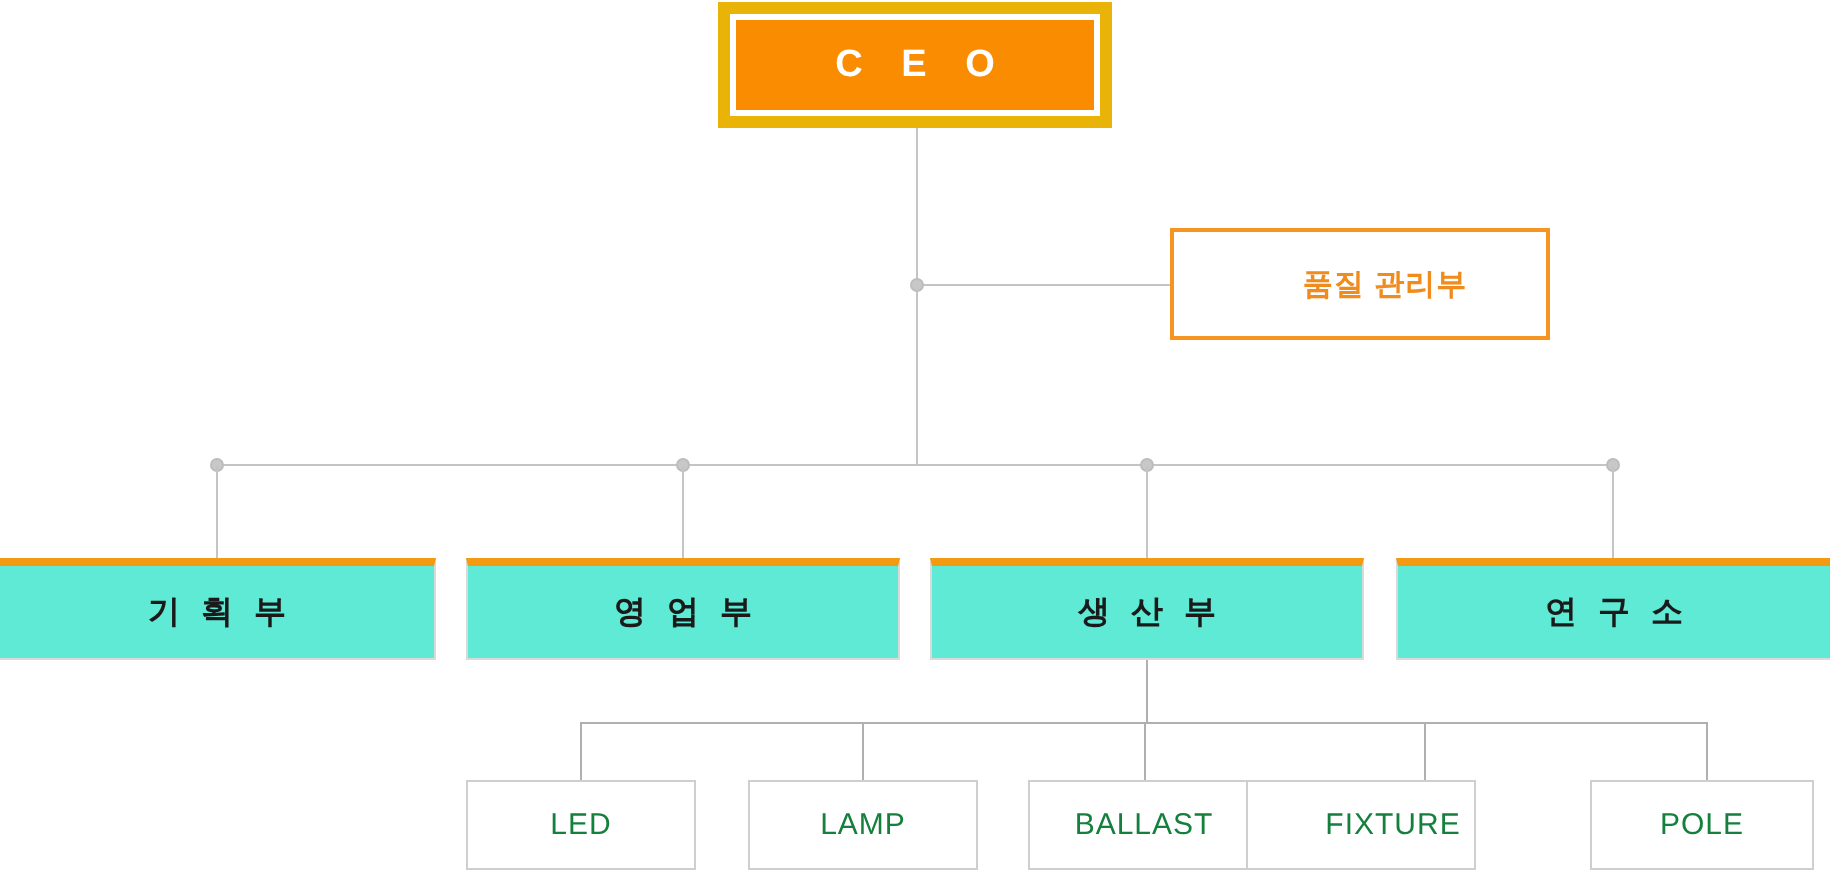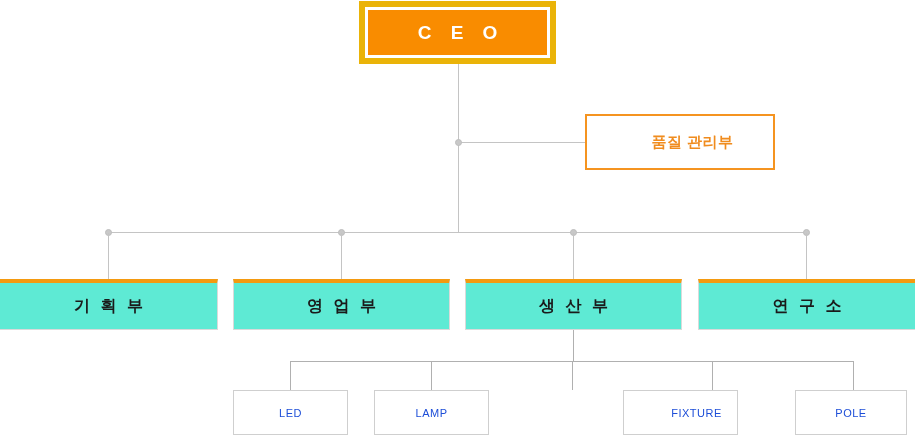--- a/index.html
+++ b/index.html
@@ -126,22 +126,22 @@
     top: 390px;
     height: 45px;
     box-sizing: border-box;
     background: #ffffff;
     border: 1px solid #cfcfcf;
     display: flex;
     align-items: center;
     justify-content: center;
   }
   .prod-label {
-    color: #1d4ed8;
-    font-size: 11px;
+    color: #15803d;
+    font-size: 15px;
     letter-spacing: 0.5px;
   }
 </style>
 </head>
 <body>
 
 <div id="org-chart">
 
   <div class="ceo-box">
     <div class="ceo-fill">
@@ -192,20 +192,23 @@
   <div class="line-v-dark" style="left:572px; top:361px; height:29px;"></div>
   <div class="line-v-dark" style="left:712px; top:361px; height:29px;"></div>
   <div class="line-v-dark" style="left:853px; top:361px; height:29px;"></div>
 
   <div class="prod-box" style="left:233px; width:115px;">
     <span class="prod-label">LED</span>
   </div>
   <div class="prod-box" style="left:374px; width:115px;">
     <span class="prod-label">LAMP</span>
   </div>
+  <div class="prod-box" style="left:514px; width:116px;">
+    <span class="prod-label">BALLAST</span>
+  </div>
   <div class="prod-box" style="left:623px; width:115px;padding-left:32px;">
     <span class="prod-label">FIXTURE</span>
   </div>
   <div class="prod-box" style="left:795px; width:112px;">
     <span class="prod-label">POLE</span>
   </div>
 
 </div>
 
 </body></html>

